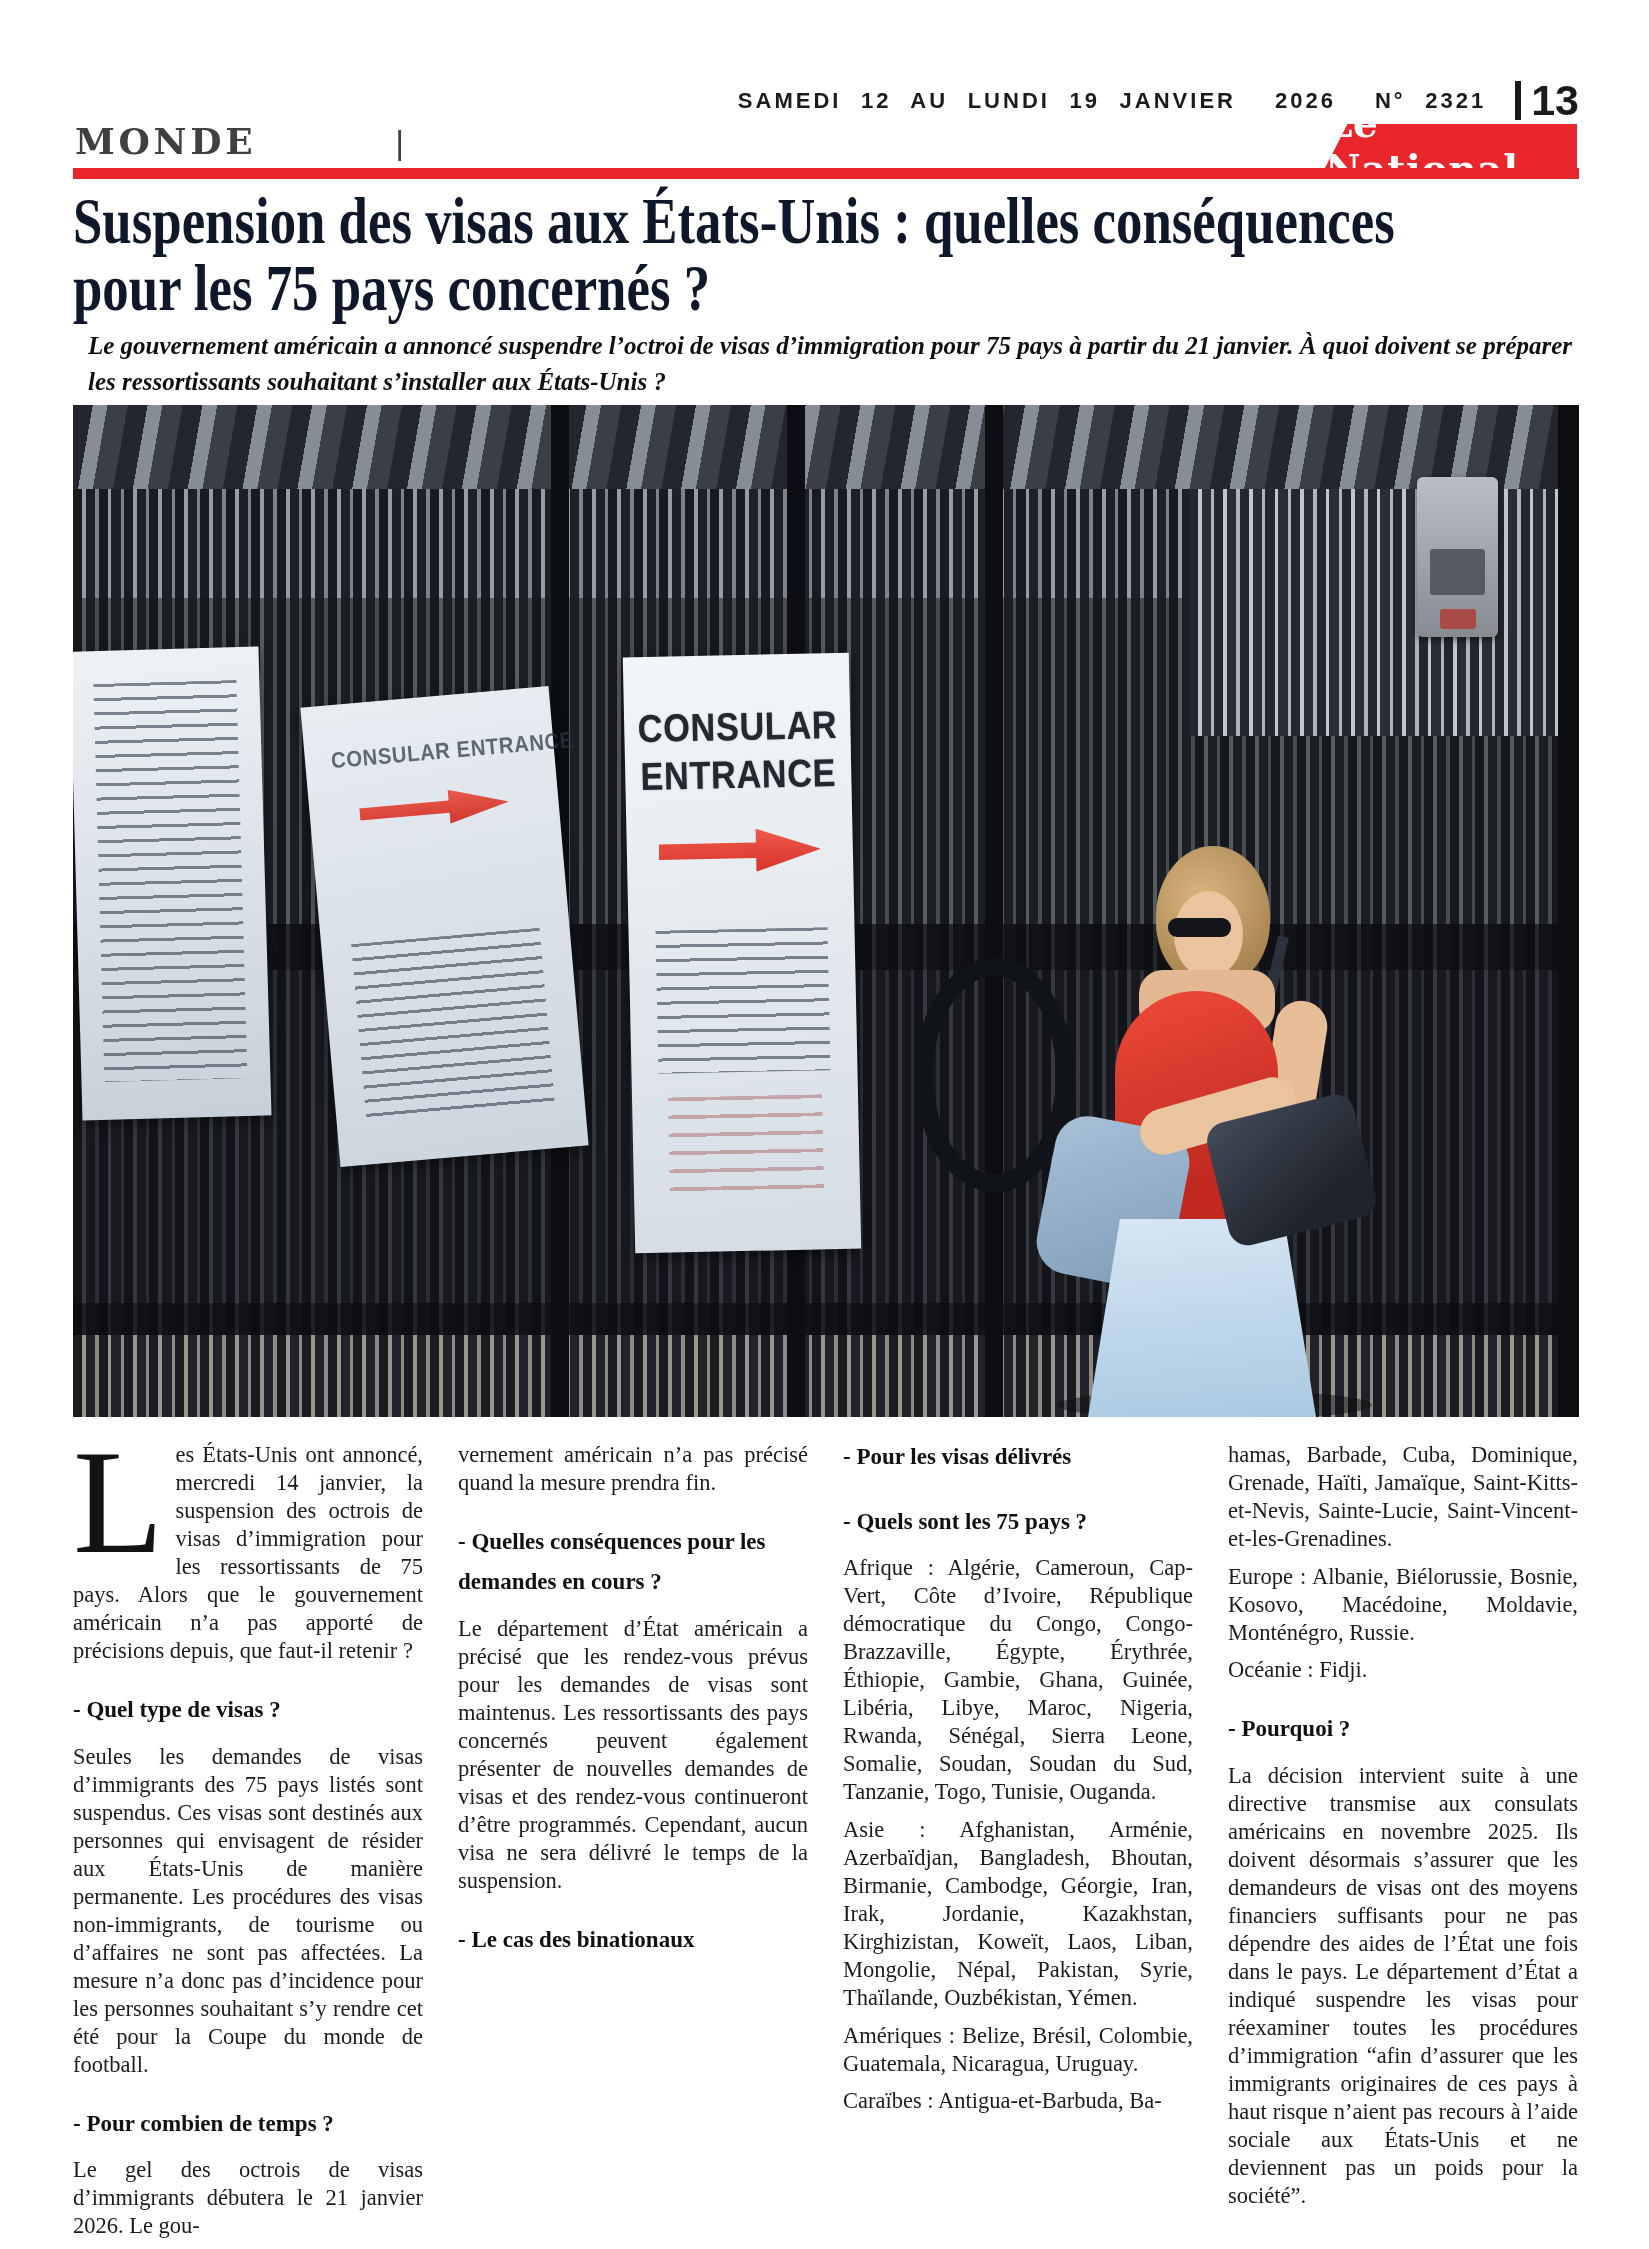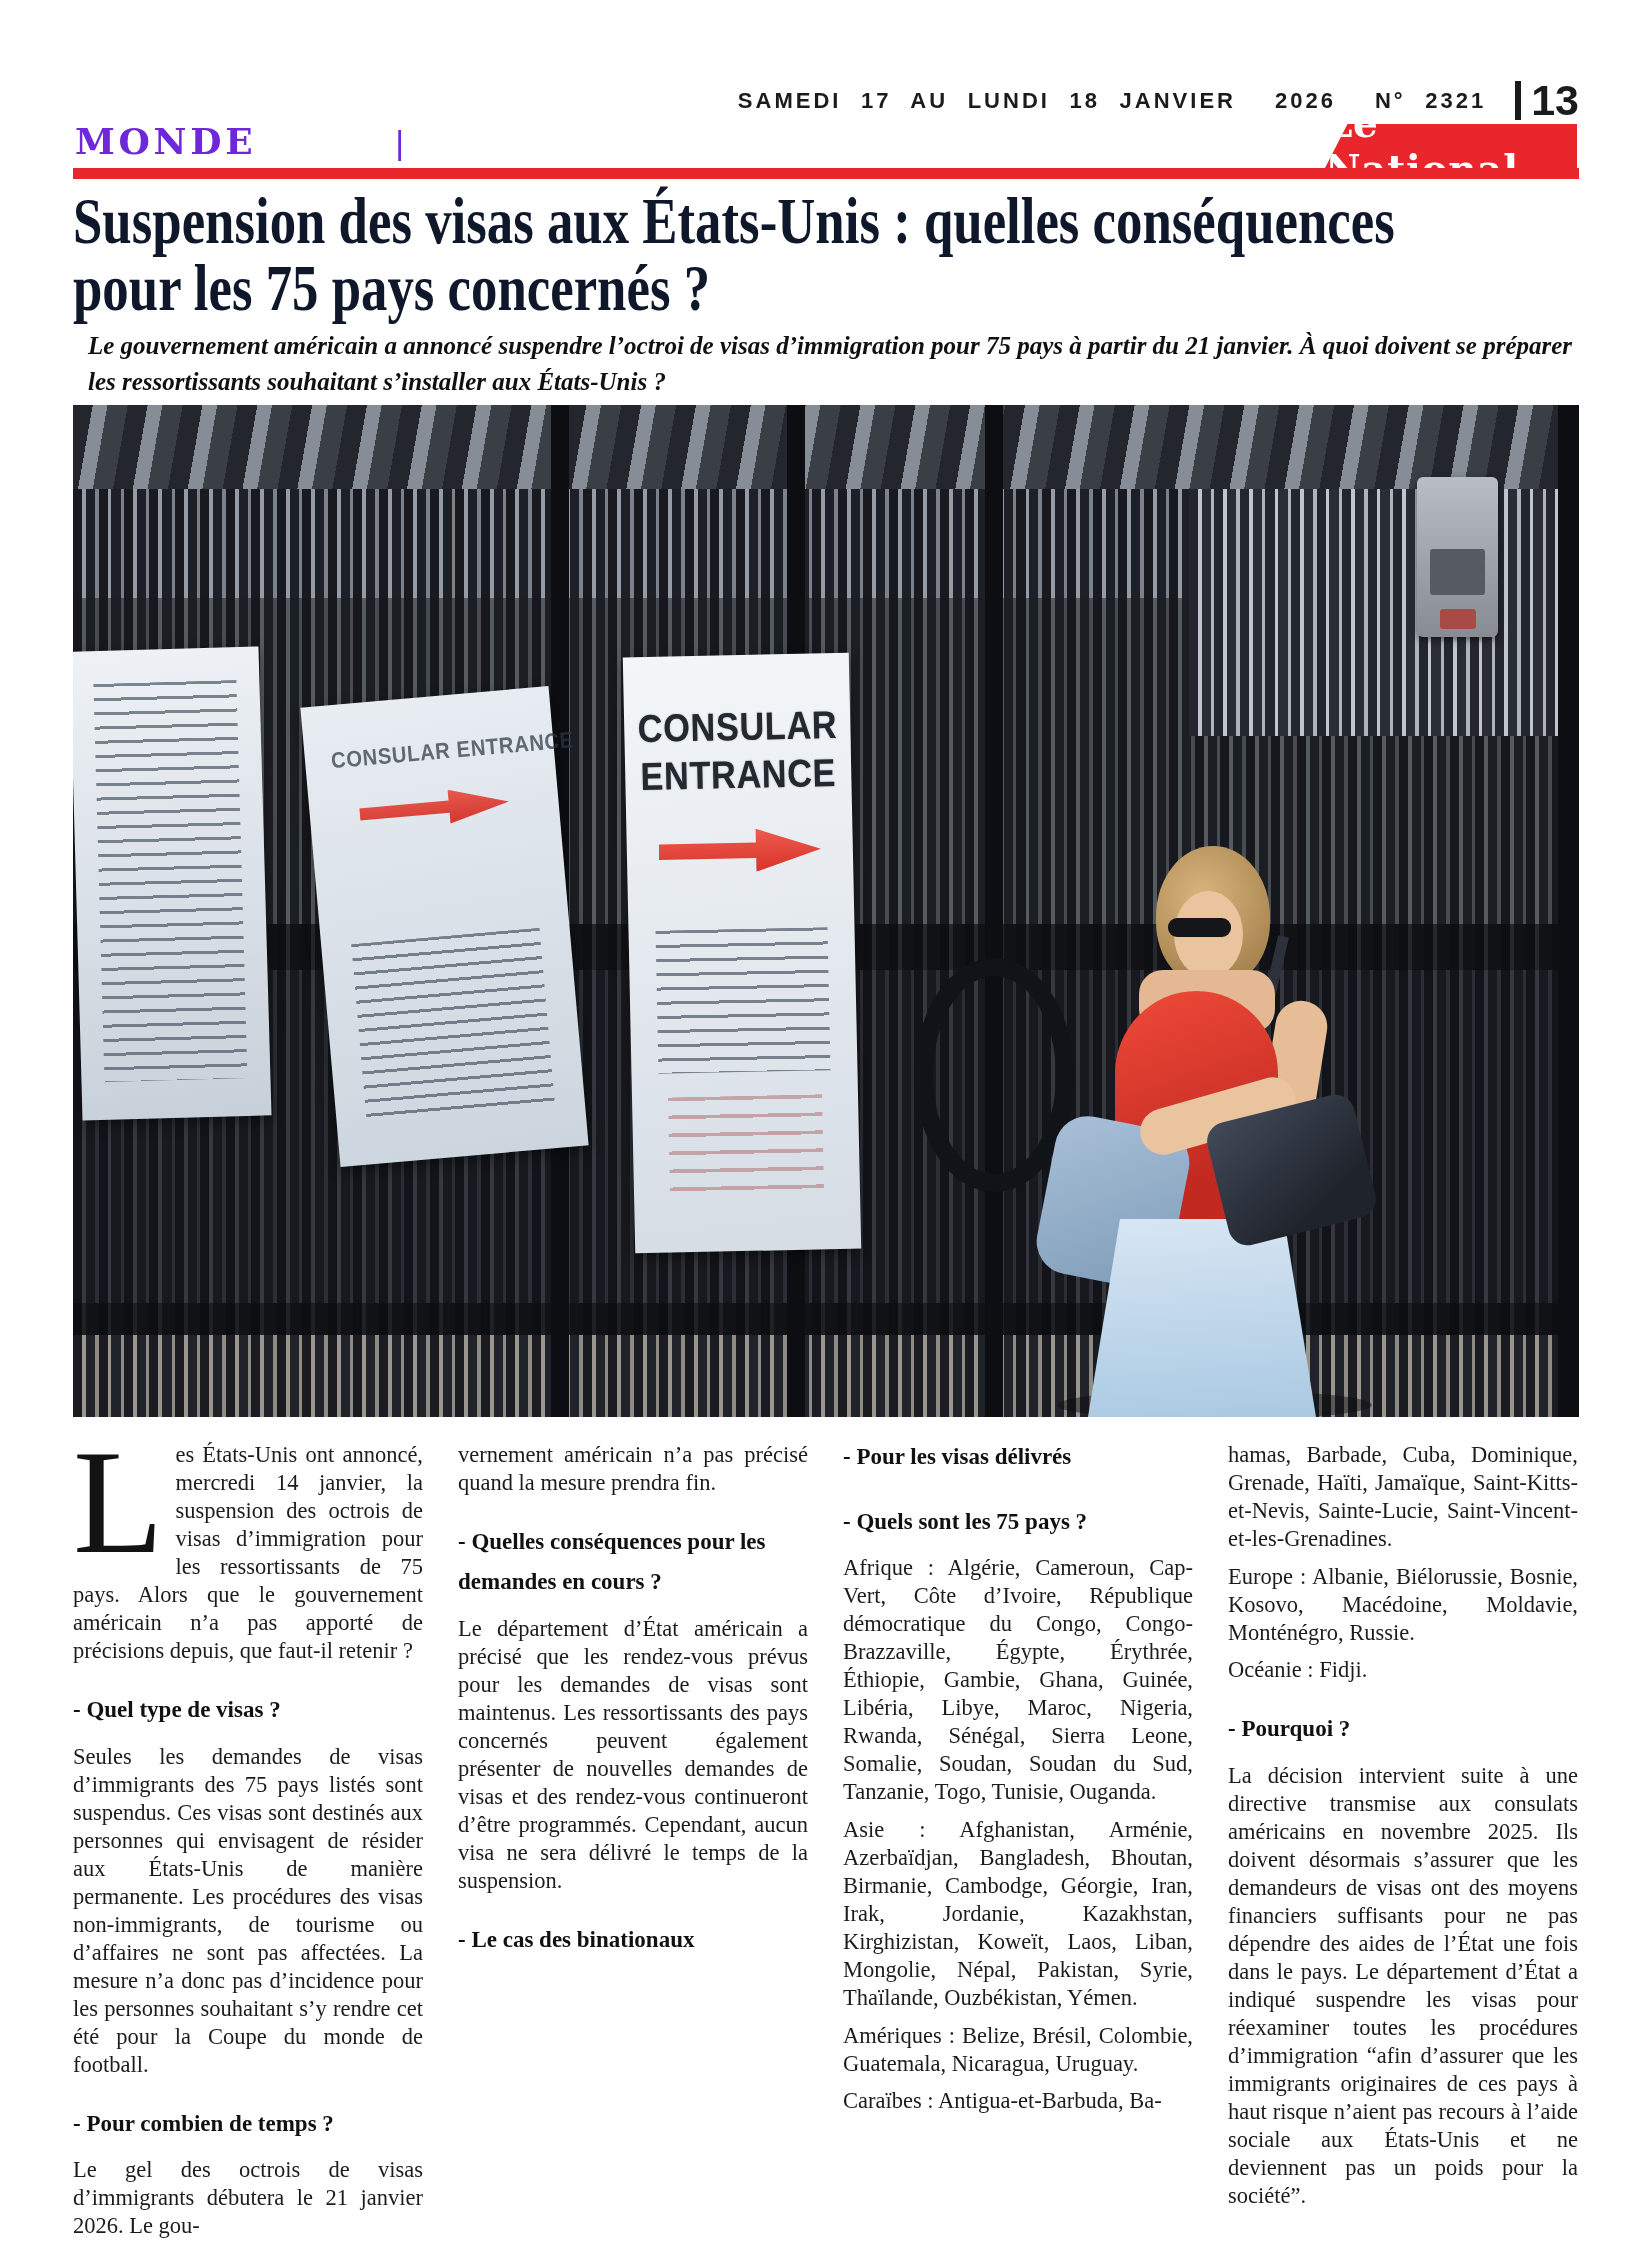--- a/index.html
+++ b/index.html
@@ -24,21 +24,21 @@
     font-weight:700; font-size:22px; letter-spacing:3px; word-spacing:10.5px;
     color:#1b1b1b; white-space:nowrap;
   }
   .dateline .gap{display:inline-block;width:39px;}
   .dateline .pagebar{width:6px;height:39px;background:#1b1b1b;margin-left:28.5px;margin-right:10.5px;}
   .dateline .pagenum{font-size:43px;letter-spacing:0;line-height:1;}
   .sectionrow{
     position:absolute; left:75px; top:120px;
     display:flex; align-items:baseline;
     font-family:"DejaVu Serif","Liberation Serif",serif;
-    font-weight:700; font-size:36px; letter-spacing:3.7px; color:#6d28d9;
+    font-weight:700; font-size:36px; letter-spacing:3.7px; color:#404040;
   }
   .sectionrow .divider{
     font-weight:400; font-size:34px; margin-left:139px; letter-spacing:0;
     font-family:"Liberation Sans",sans-serif;
   }
   .redbar{position:absolute;left:73px;top:168px;width:1506px;height:10.5px;background:var(--red);}
   .brandbadge{
     position:absolute; left:1325px; top:124px; width:252px; height:44px;
     background:var(--red);
     clip-path:polygon(22.5px 0,100% 0,100% 100%,0 100%);
@@ -150,21 +150,21 @@
     float:left;
     font-size:148px;line-height:112px;
     padding:4.5px 12px 0 0;
     font-weight:400;color:#131313;
   }
 </style>
 </head>
 <body>
 
 <div class="dateline">
-  <span>SAMEDI 17 AU LUNDI 18 JANVIER</span>
+  <span>SAMEDI 12 AU LUNDI 19 JANVIER</span>
   <span class="gap"></span>
   <span>2026</span>
   <span class="gap"></span>
   <span>N° 2321</span>
   <span class="pagebar"></span>
   <span class="pagenum">13</span>
 </div>
 
 <div class="sectionrow">
   <span>MONDE</span>

